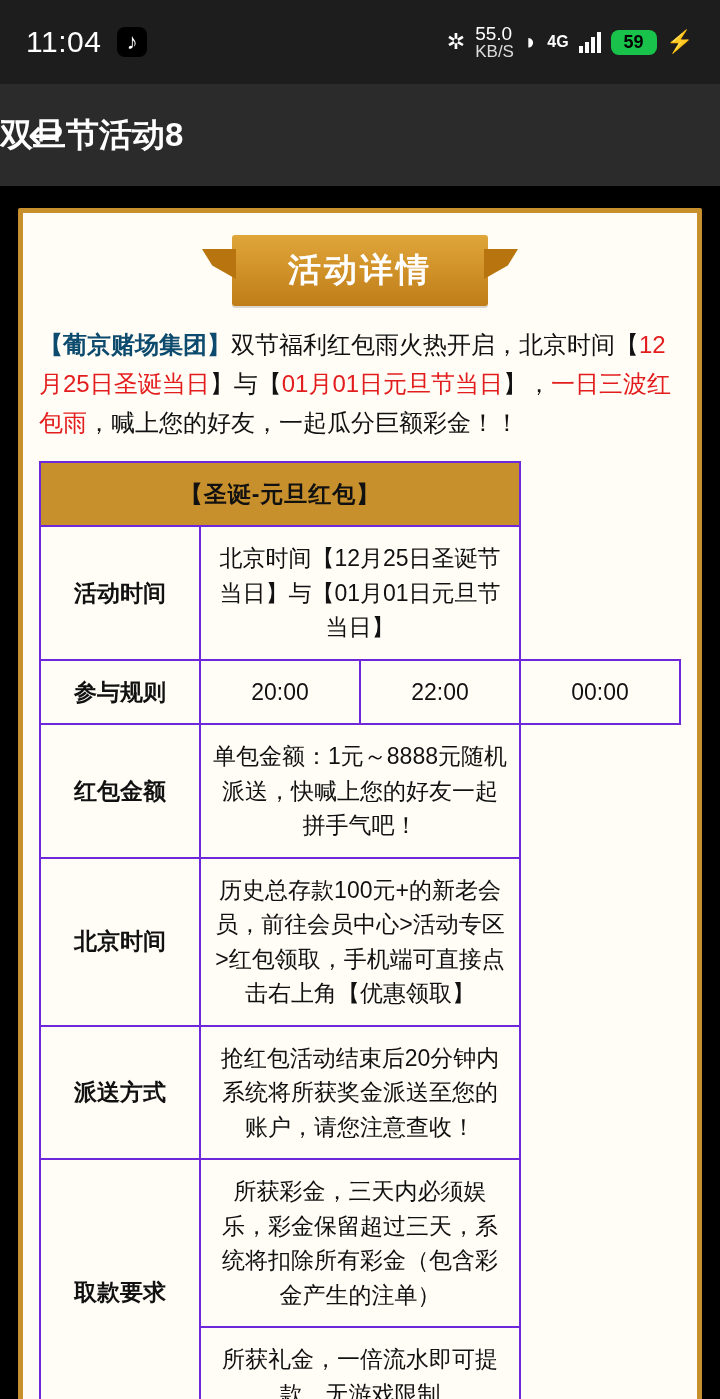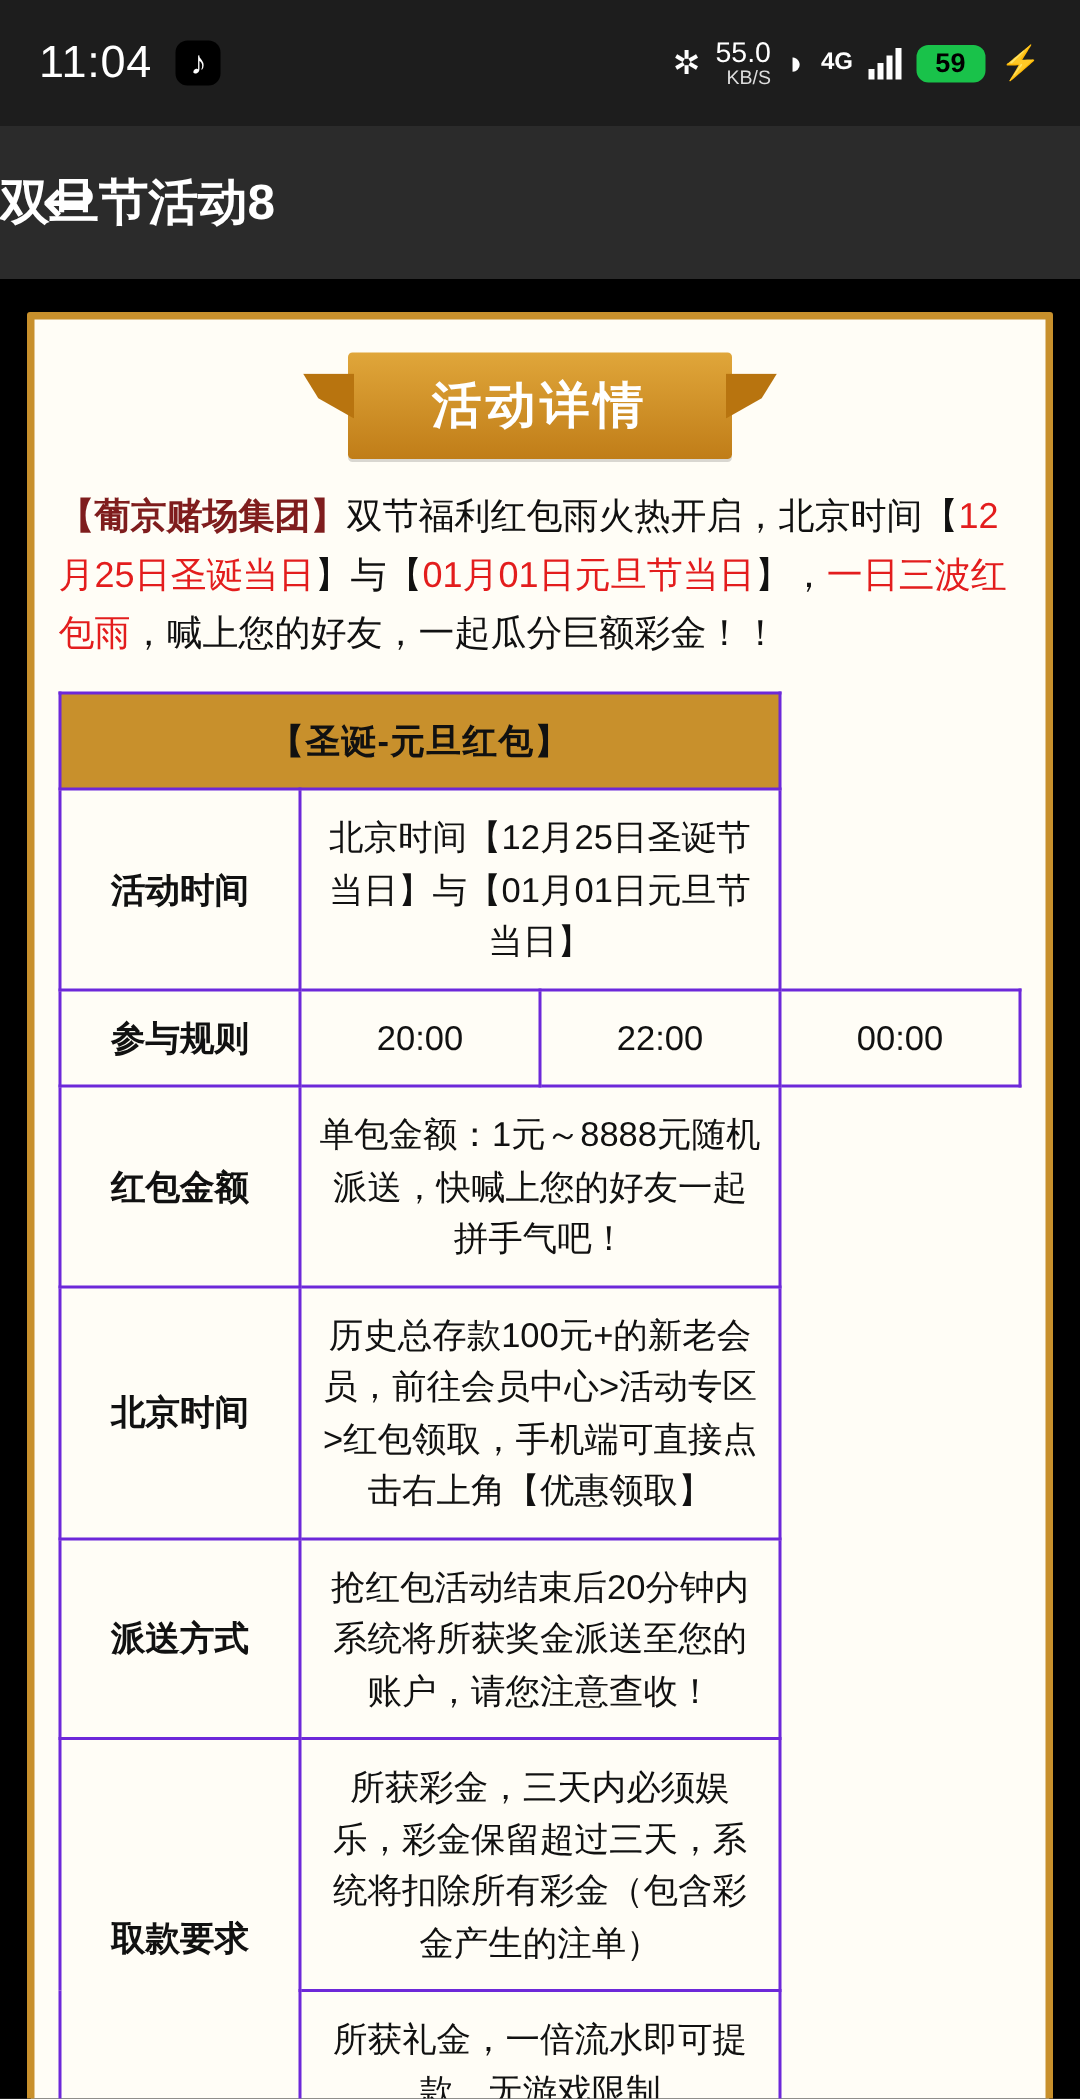--- a/index.html
+++ b/index.html
@@ -23,23 +23,23 @@
     width: 30px; height: 30px; margin-left: 16px;
     border-radius: 8px; background: #000;
     display: flex; align-items: center; justify-content: center;
     font-size: 22px; color: #fff; line-height: 1;
   }
   .status-right {
     margin-left: auto;
     display: flex; align-items: center; gap: 10px;
   }
   .bt-icon { font-size: 22px; color: #fff; }
-  .netspeed { text-align: right; line-height: 1; }
+  .netspeed { text-align: left; line-height: 1; }
   .netspeed .val { font-size: 19px; display: block; }
-  .netspeed .unit { font-size: 13px; display: block; color: #ddd; }
+  .netspeed .unit { font-size: 17px; display: block; color: #ddd; }
   .wifi-icon { font-size: 22px; }
   .net-type { font-size: 16px; font-weight: bold; }
   .bars { display: flex; align-items: flex-end; gap: 2px; height: 22px; }
   .bars i { width: 4px; background: #fff; display: block; }
   .bars i:nth-child(1){height:7px}
   .bars i:nth-child(2){height:11px}
   .bars i:nth-child(3){height:16px}
   .bars i:nth-child(4){height:21px}
   .battery {
     background: #19c24a; color: #000; font-size: 18px; font-weight: bold;
@@ -94,21 +94,21 @@
   .banner::before, .banner::after {
     content: ""; position: absolute; top: 14px; width: 34px; height: 30px;
     background: #b8740f;
   }
   .banner::before { left: -30px; clip-path: polygon(0 0, 100% 0, 100% 100%, 30% 55%); }
   .banner::after  { right: -30px; clip-path: polygon(0 0, 100% 0, 70% 55%, 0 100%); }
 
   .line { font-size: 24px; color: #111; line-height: 1.55; margin-bottom: 6px; }
   .intro { font-size: 24px; line-height: 1.62; color: #111; margin-bottom: 18px; }
   .red { color: #e31d1d; }
-  .redb { color: #7f1d1d; font-weight: bold; }
+  .redb { color: #0c4a6e; font-weight: bold; }
 
   
   table.detail {
     width: 100%;
     border-collapse: collapse;
     table-layout: fixed;
   }
   table.detail td {
     border: 2px solid #6d28d9;
     font-size: 23px;

